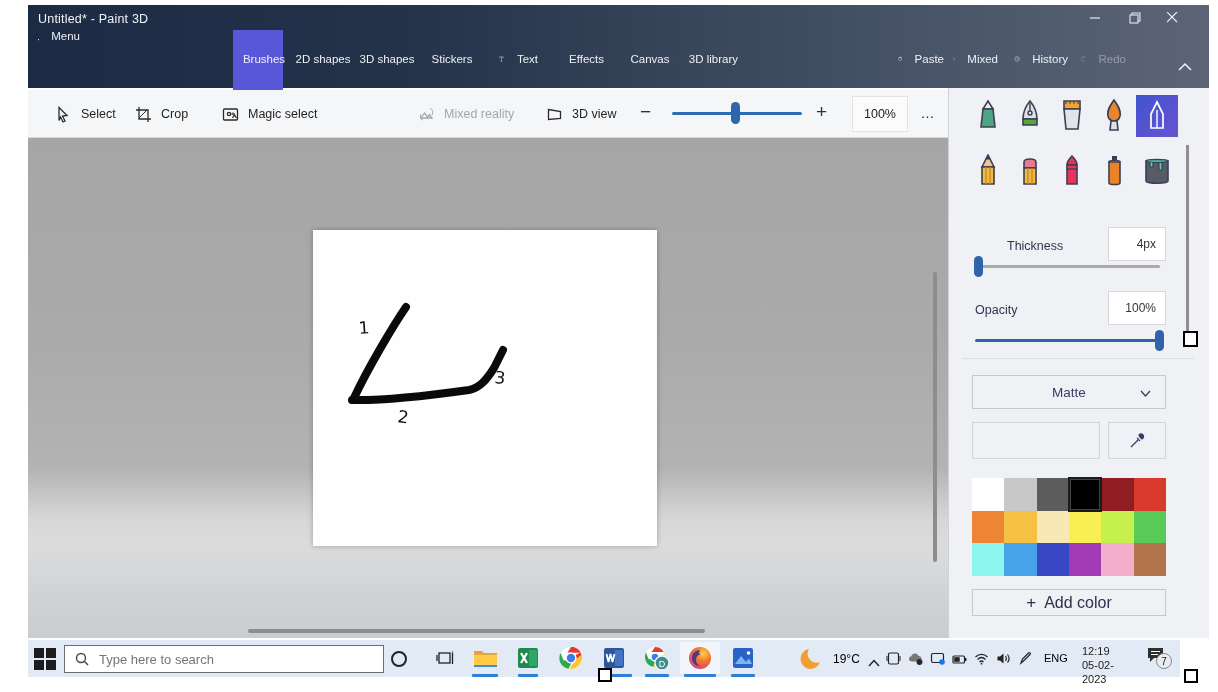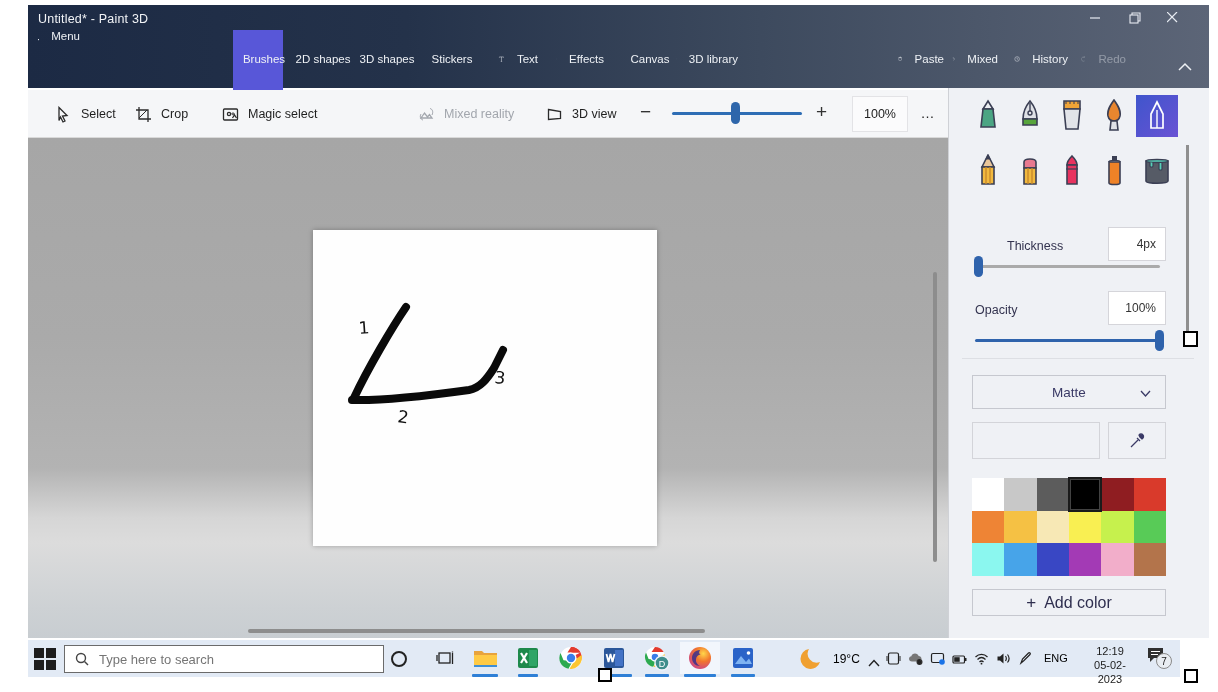--- a/index.html
+++ b/index.html
@@ -64,21 +64,21 @@
   .taskbar { left:28px; top:640px; width:1152px; height:37px; background:#e2eaf5; }
   .searchbox { left:64px; top:645px; width:320px; height:28px; background:#ffffff; border:1px solid #6b6b6b;
                display:flex; align-items:center; gap:10px; padding-left:10px; }
   .searchbox input { border:none; outline:none; font-size:13px; color:#a21caf; width:250px; background:transparent;
                      font-family:"Liberation Sans","DejaVu Sans",sans-serif; }
   .tbslot { top:642px; width:40px; height:32px; display:flex; align-items:center; justify-content:center; cursor:default; }
   .tbslot.activeapp { background:#f2f6fc; }
   .runline { position:absolute; bottom:-3px; height:3px; background:#2f7fd6; border-radius:1px; }
   .trayic { width:15px; height:15px; stroke:#222; fill:none; stroke-width:1.2; }
   .traytxt { font-size:11px; color:#000000; }
-  .clock { left:1082px; top:644px; width:56px; text-align:center; font-size:11px; color:#1c1c1c; line-height:14px; }
+  .clock { left:1082px; top:644px; width:56px; text-align:left; font-size:11px; color:#1c1c1c; line-height:14px; }
 
   .marker-square { background:#ffffff; border:2px solid #000; }
 </style>
 </head>
 <body>
 
 <div class="abs header"></div>
 <div class="abs title">Untitled* - Paint 3D</div>
 
 <div class="abs winbtn" style="left:1080px">

